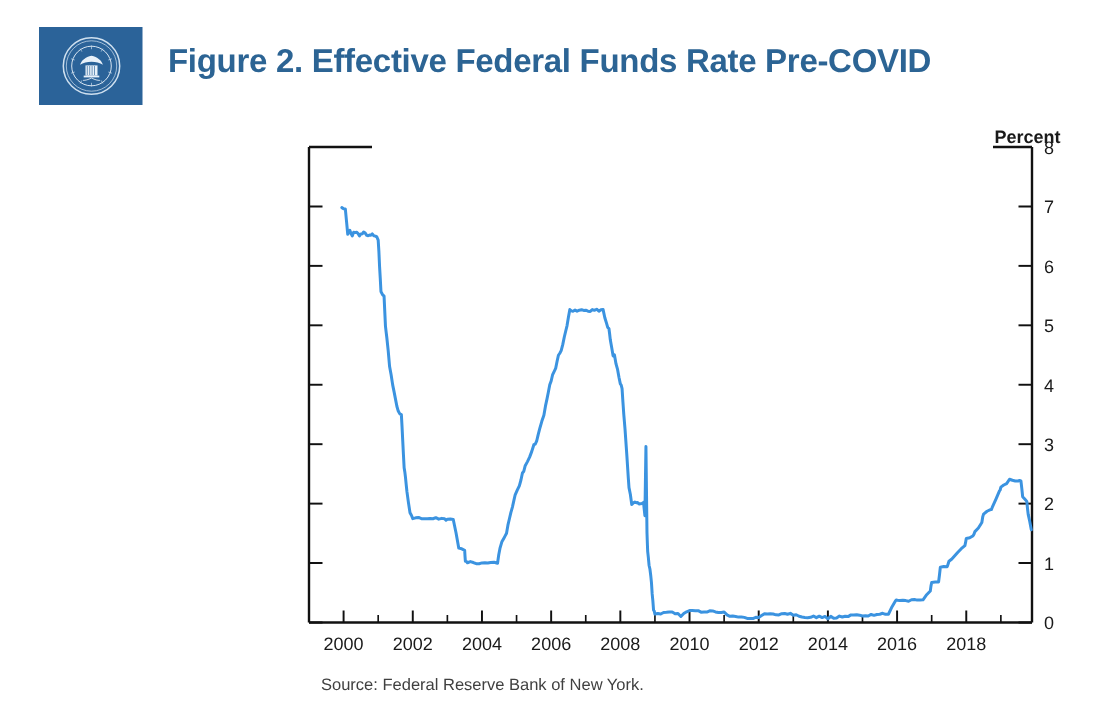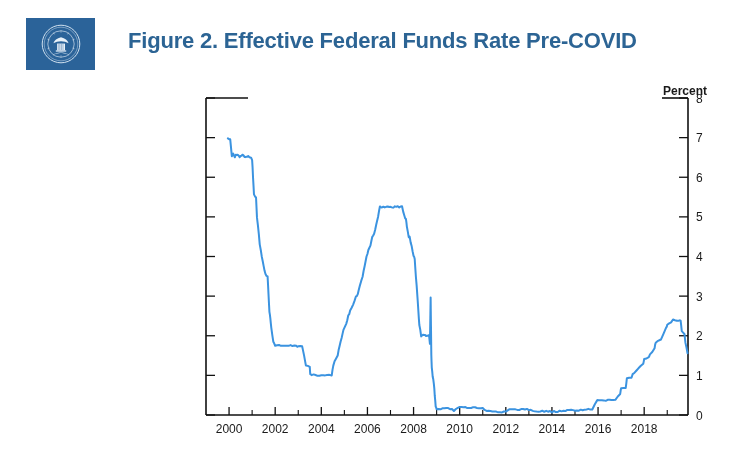--- a/index.html
+++ b/index.html
@@ -22,21 +22,20 @@
     position:absolute;left:50%;top:50%;
     width:40px;height:40px;margin-left:-20px;margin-top:-20px;
   }
   .fig-title{
     position:absolute;left:112px;top:28px;
     font-size:22px;font-weight:bold;
     letter-spacing:-0.2px;
     color:#2c6494;
     white-space:nowrap;
     font-family:"Liberation Sans", sans-serif;
-    margin-left:16px;
   }
 
   
   .chart-wrap{position:absolute;left:0;top:78px;width:740px;height:393px;}
   .percent-label{
     position:absolute;left:663px;top:84px;
     font-size:12px;color:#1a1a1a;font-weight:bold;
   }
   .source{
     position:absolute;left:214px;top:451px;
@@ -151,14 +150,15 @@
           <text x="644.1818181818163" y="355" class="xlab" text-anchor="middle">2018</text>
         </g>
       <g id="dataseries">
           <path d="M227.91 60.42 L229.06 61.17 L230.22 61.29 L231.02 69.60 L231.83 78.24 L232.52 76.74 L233.21 75.52 L234.02 77.65 L234.83 79.31 L235.75 76.78 L236.67 77.06 L237.71 76.79 L238.75 77.76 L239.67 79.24 L240.59 77.94 L241.52 77.87 L242.44 76.70 L243.48 77.37 L244.51 78.92 L245.44 79.13 L246.36 78.74 L247.28 78.83 L248.20 77.95 L249.24 79.23 L250.28 79.43 L251.20 79.95 L252.12 82.05 L252.59 89.64 L253.05 99.73 L253.51 107.60 L253.97 116.32 L255.01 118.42 L256.04 119.44 L256.51 129.55 L256.97 139.38 L257.43 143.37 L257.89 147.19 L258.81 155.96 L259.73 166.35 L260.77 172.00 L261.81 178.75 L262.73 183.27 L263.66 188.09 L264.58 192.83 L265.50 196.03 L266.54 197.92 L267.58 198.41 L268.04 206.75 L268.50 216.08 L268.96 225.18 L269.42 233.84 L269.88 236.62 L270.34 240.46 L270.80 245.03 L271.27 249.59 L272.30 257.11 L273.34 263.83 L274.26 265.51 L275.19 267.77 L277.11 267.24 L279.03 266.99 L280.95 267.80 L282.87 267.83 L284.80 267.85 L286.72 267.72 L288.64 267.84 L290.56 267.12 L292.48 268.09 L294.44 267.58 L296.40 267.84 L297.33 268.81 L298.25 268.22 L300.21 268.04 L302.17 268.35 L304.01 277.16 L305.86 287.44 L307.82 287.89 L309.78 288.87 L310.01 292.91 L310.24 296.15 L310.93 296.29 L311.62 297.17 L313.59 296.38 L315.55 297.03 L317.47 297.82 L319.39 297.80 L321.31 297.27 L323.23 297.16 L325.15 297.39 L327.08 296.98 L329.38 296.84 L331.69 297.53 L332.50 291.88 L333.30 287.62 L334.57 283.20 L335.84 280.94 L336.76 279.25 L337.69 277.48 L338.61 272.09 L339.53 268.18 L340.57 263.75 L341.61 260.08 L342.53 255.90 L343.45 251.85 L344.83 248.81 L346.22 245.86 L347.26 242.17 L348.29 237.31 L349.22 236.15 L350.14 232.43 L351.64 229.74 L353.14 226.59 L354.52 222.92 L355.90 218.48 L356.83 218.09 L357.75 216.15 L358.79 211.74 L359.82 207.82 L361.21 202.90 L362.59 198.77 L363.63 192.78 L364.67 187.93 L365.59 183.30 L366.51 178.51 L367.44 175.99 L368.36 171.98 L369.40 169.72 L370.43 167.63 L371.36 162.99 L372.28 158.82 L373.20 157.49 L374.12 155.76 L375.16 151.76 L376.20 146.68 L377.12 142.83 L378.04 139.02 L378.97 133.40 L379.89 128.39 L380.93 129.23 L381.96 129.47 L383.35 128.74 L384.73 129.45 L386.23 128.82 L387.73 128.47 L389.11 128.93 L390.50 128.80 L392.00 129.44 L393.50 129.63 L394.88 128.36 L396.26 128.86 L397.76 128.16 L399.26 129.49 L400.64 128.51 L402.03 128.27 L403.18 133.64 L404.33 137.46 L405.14 140.22 L405.95 141.02 L406.41 144.46 L406.87 148.56 L407.79 153.69 L408.72 159.17 L409.18 159.58 L409.64 158.61 L410.68 164.61 L411.71 168.31 L412.64 173.48 L413.56 177.95 L414.14 178.75 L414.71 181.05 L415.29 190.02 L415.87 198.45 L416.67 207.90 L417.48 219.55 L417.94 226.21 L418.40 233.47 L418.86 240.64 L419.33 247.06 L420.25 251.65 L421.17 258.39 L422.21 257.27 L423.25 256.71 L424.17 257.10 L425.09 257.05 L426.01 257.97 L426.94 257.78 L427.97 257.68 L429.01 256.97 L429.47 261.37 L429.93 265.78 L430.28 242.60 L430.63 219.60 L430.97 248.39 L431.32 277.02 L431.55 283.66 L431.78 289.58 L432.24 293.71 L432.70 298.82 L433.28 301.33 L433.85 305.87 L434.32 310.62 L434.78 317.97 L435.24 322.56 L435.70 328.69 L436.16 329.41 L436.62 331.36 L438.54 330.96 L440.47 331.34 L442.39 330.31 L444.31 330.22 L446.23 329.99 L448.15 330.05 L450.07 331.18 L452.00 331.02 L453.92 333.02 L455.84 331.02 L457.76 329.84 L459.68 329.01 L461.61 329.06 L463.53 329.15 L465.45 329.10 L467.37 330.11 L469.29 329.94 L471.22 330.02 L473.14 329.19 L475.06 329.26 L476.98 329.94 L478.90 330.27 L480.82 330.26 L482.75 330.00 L484.67 331.95 L486.59 332.90 L488.51 332.73 L490.43 332.95 L492.36 333.41 L494.28 333.38 L496.20 333.58 L498.12 334.31 L500.04 334.32 L501.96 334.40 L503.89 333.50 L505.81 333.61 L507.73 332.39 L509.65 331.13 L511.57 331.29 L513.50 331.21 L515.42 331.37 L517.34 331.89 L519.26 331.97 L521.18 331.12 L523.11 330.96 L525.03 331.53 L526.95 330.91 L528.87 332.12 L530.79 331.85 L532.71 332.85 L534.64 333.38 L536.56 333.60 L538.48 333.76 L540.40 333.51 L542.32 332.69 L544.25 333.76 L546.17 332.77 L548.09 333.73 L550.01 332.95 L551.93 334.56 L553.85 332.92 L555.78 334.12 L557.70 333.98 L559.62 332.70 L561.54 333.34 L563.46 332.80 L565.39 333.06 L567.31 331.92 L569.23 331.99 L571.15 331.78 L573.07 332.12 L575.00 332.70 L576.92 332.56 L578.84 332.66 L580.76 331.63 L582.68 332.23 L584.60 331.65 L586.53 331.47 L588.45 330.86 L590.37 331.57 L592.29 331.50 L594.71 326.45 L597.13 322.37 L597.60 321.95 L598.06 322.21 L599.98 322.31 L601.90 322.16 L603.82 322.39 L605.74 322.85 L607.67 321.86 L609.59 321.67 L611.51 322.07 L613.43 321.97 L615.35 321.84 L617.78 318.47 L620.20 315.99 L620.66 312.57 L621.12 310.29 L623.43 310.01 L625.73 309.95 L626.31 305.34 L626.89 300.17 L629.19 299.66 L631.50 299.76 L632.07 298.03 L632.65 296.15 L634.57 294.67 L636.49 292.47 L638.42 290.30 L640.84 287.81 L643.26 285.76 L643.72 283.61 L644.18 281.04 L646.49 280.52 L648.79 279.11 L649.37 278.02 L649.95 276.39 L652.25 274.01 L654.56 270.34 L655.14 266.62 L655.71 264.71 L658.02 262.83 L660.33 261.75 L660.90 261.73 L661.48 260.30 L663.90 254.90 L666.32 249.20 L666.78 248.72 L667.24 246.76 L669.17 245.35 L671.09 244.39 L673.01 241.50 L674.93 242.19 L676.85 242.68 L678.78 242.64 L679.70 242.33 L680.62 242.59 L681.20 247.58 L681.77 253.14 L683.16 254.61 L684.54 256.24 L685.00 260.99 L685.46 264.90 L686.50 269.60 L687.54 275.23" class="series" stroke="#3b93e0" stroke-width="2"></path>
         </g>
     </svg>
   </div>
 
   <div class="percent-label">Percent</div>
 
+  <div class="source">Source: Federal Reserve Bank of New York.</div>
 
 </div>
 
 </body></html>

